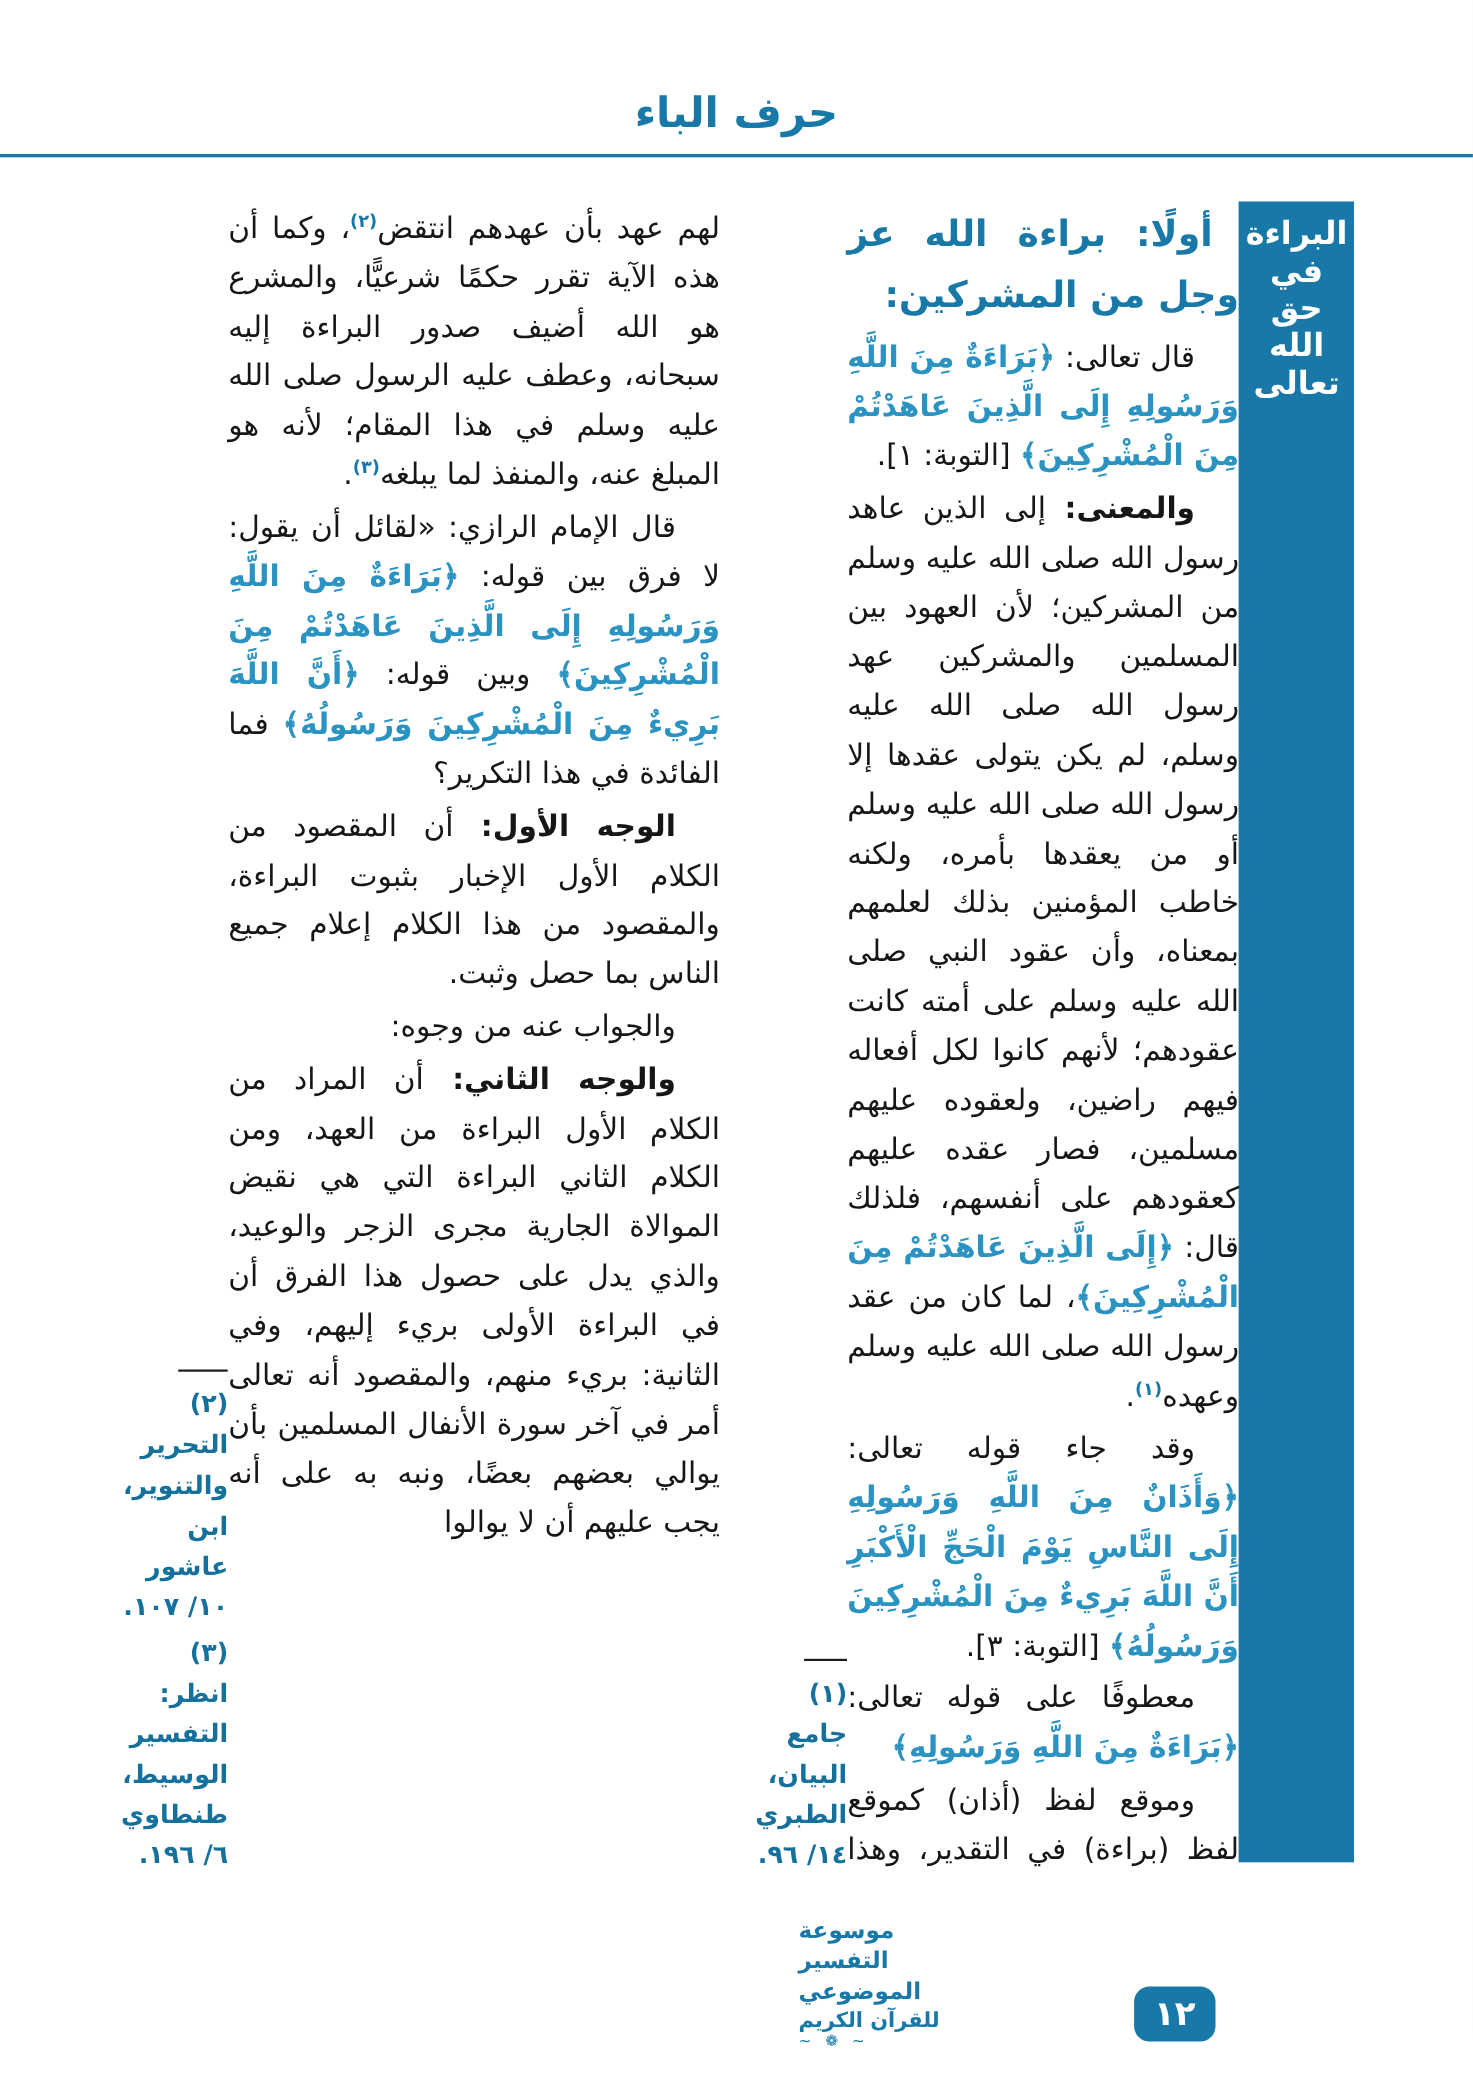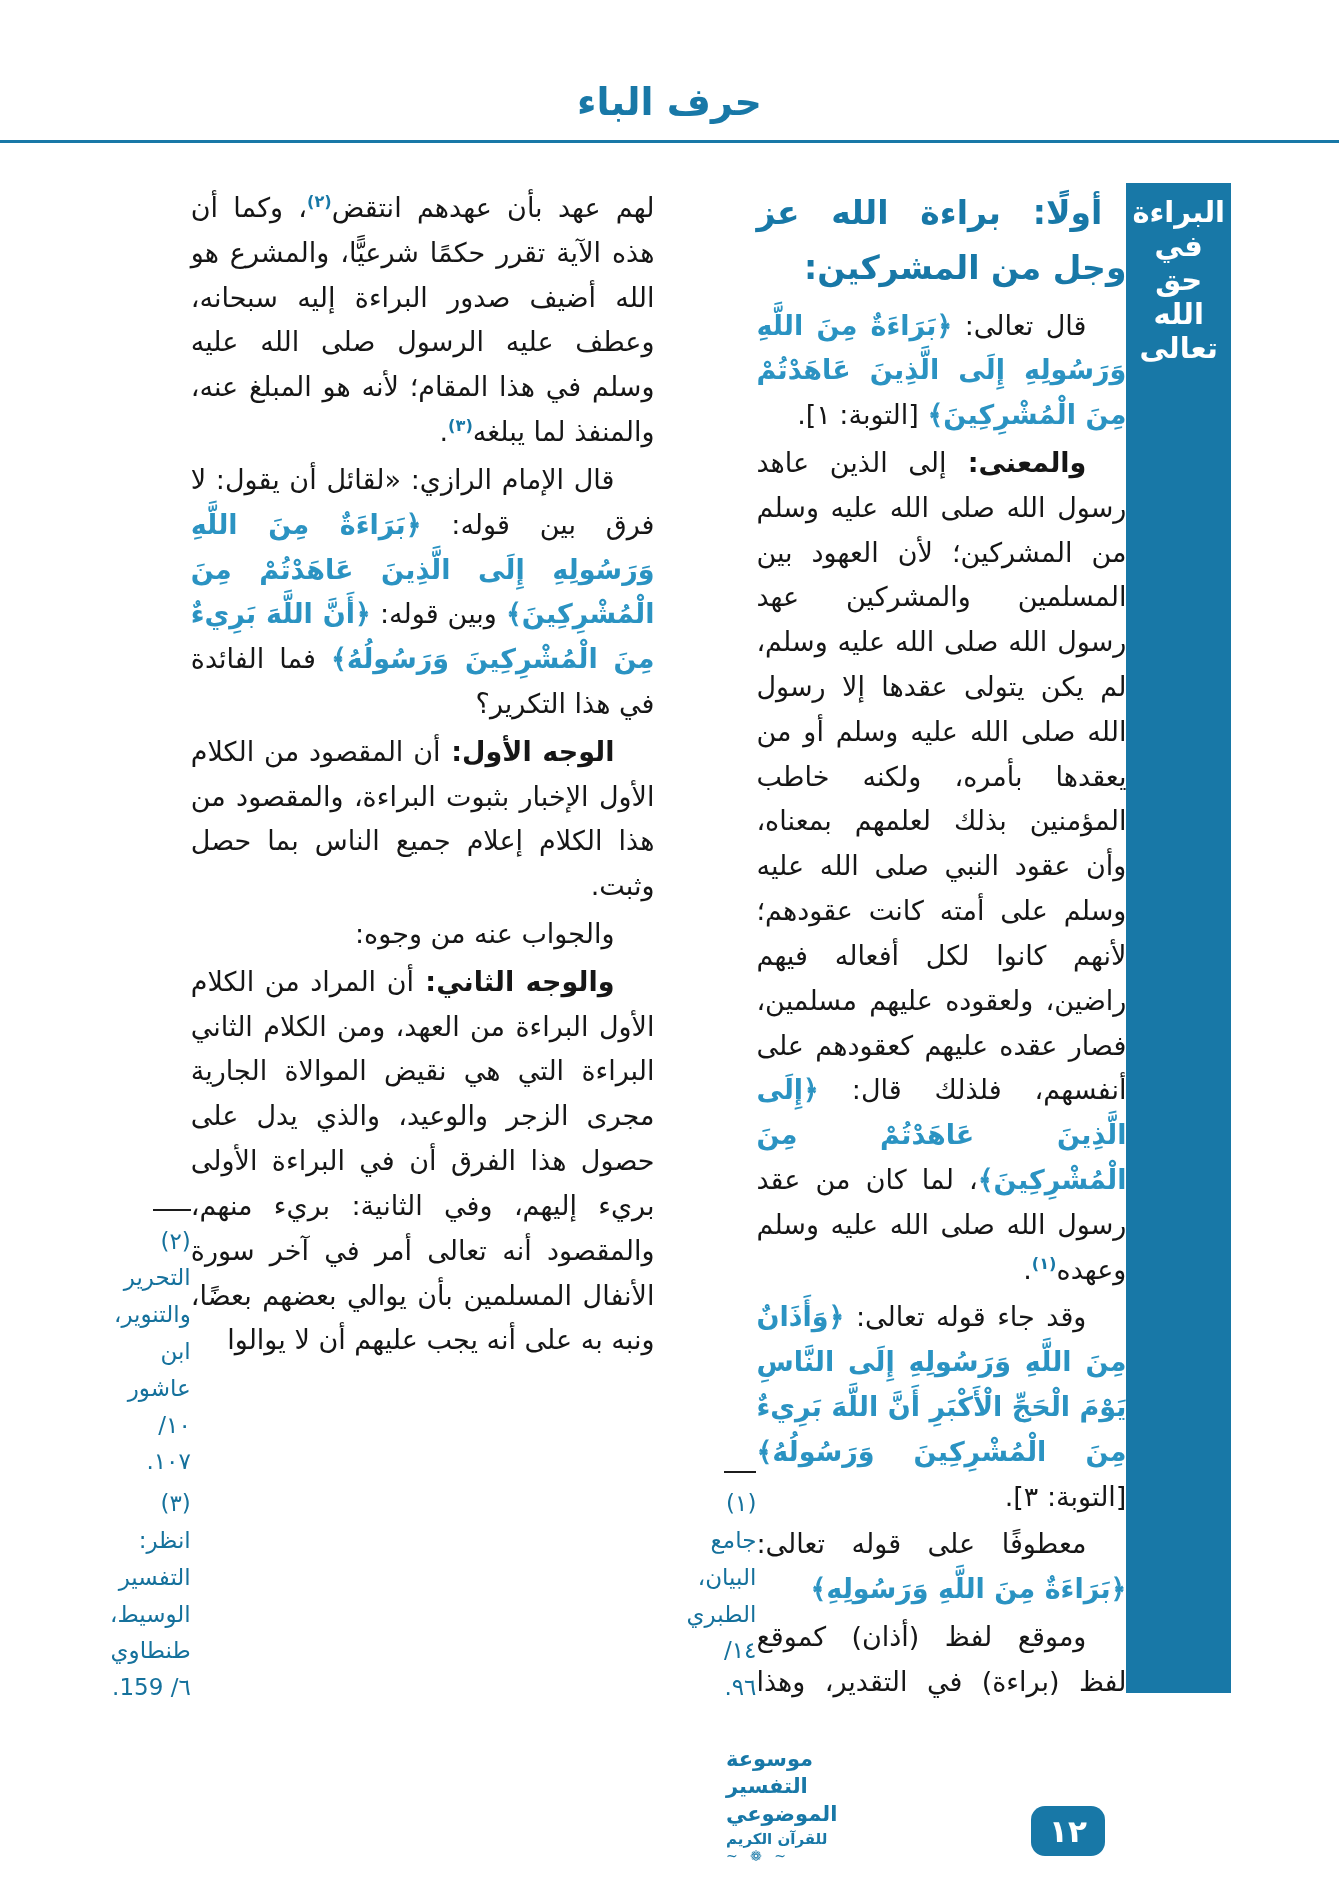--- a/index.html
+++ b/index.html
@@ -44,33 +44,33 @@
     text-indent:24px; margin-bottom:8px;
   }
   .seg-normal {}
   .seg-bold { font-weight:bold; }
   .seg-quran { color:var(--quran,#2b93c2); font-weight:bold; }
   .seg-fn {
     color:var(--primary,#1878a7); font-weight:bold;
     font-size:0.60em; vertical-align:super;
   }
   
-  .footnote-area { margin-top:auto; padding-top:10px; }
+  .footnote-area { margin-top:auto; padding-top:10px;font-weight:bold; }
   .footnote-rule { width:47%; height:2px; background:#1c1c1c; margin-bottom:12px; }
   .footnote {
     font-size:23px; line-height:1.6; color:var(--footnote,#15719c);
     text-align:right; margin-bottom:5px;
   }
   
   .emblem {
     position:absolute; bottom:26px; right:438px; width:175px;
     text-align:left; color:var(--primary,#1878a7);
   }
   .emblem-top  { font-size:21px; font-weight:bold; line-height:1.3; }
-  .emblem-bottom { font-size:15px; font-weight:bold; margin-top:2px; }
+  .emblem-bottom { font-size:19px; font-weight:bold; margin-top:2px; }
   .emblem-flourish { font-size:14px; letter-spacing:4px; color:var(--primary,#1878a7); }
   .page-number-badge {
     position:absolute; bottom:34px; right:234px;
     width:74px; height:50px; border-radius:14px;
     background:var(--primary,#1878a7); color:#ffffff;
     display:flex; align-items:center; justify-content:center;
     font-size:31px; font-weight:bold;
   }
 </style>
 </head>
@@ -108,21 +108,21 @@
           <p class="para noindent"><span class="seg-normal">لهم عهد بأن عهدهم انتقض</span><span class="seg-fn">(٢)</span><span class="seg-normal">، وكما أن هذه الآية تقرر حكمًا شرعيًّا، والمشرع هو الله أضيف صدور البراءة إليه سبحانه، وعطف عليه الرسول صلى الله عليه وسلم في هذا المقام؛ لأنه هو المبلغ عنه، والمنفذ لما يبلغه</span><span class="seg-fn">(٣)</span><span class="seg-normal">.</span></p>
           <p class="para"><span class="seg-normal">قال الإمام الرازي: «لقائل أن يقول: لا فرق بين قوله: </span><span class="seg-quran">﴿بَرَاءَةٌ مِنَ اللَّهِ وَرَسُولِهِ إِلَى الَّذِينَ عَاهَدْتُمْ مِنَ الْمُشْرِكِينَ﴾</span><span class="seg-normal"> وبين قوله: </span><span class="seg-quran">﴿أَنَّ اللَّهَ بَرِيءٌ مِنَ الْمُشْرِكِينَ وَرَسُولُهُ﴾</span><span class="seg-normal"> فما الفائدة في هذا التكرير؟</span></p>
           <p class="para"><span class="seg-bold">الوجه الأول: </span><span class="seg-normal">أن المقصود من الكلام الأول الإخبار بثبوت البراءة، والمقصود من هذا الكلام إعلام جميع الناس بما حصل وثبت.</span></p>
           <p class="para"><span class="seg-normal">والجواب عنه من وجوه:</span></p>
           <p class="para"><span class="seg-bold">والوجه الثاني: </span><span class="seg-normal">أن المراد من الكلام الأول البراءة من العهد، ومن الكلام الثاني البراءة التي هي نقيض الموالاة الجارية مجرى الزجر والوعيد، والذي يدل على حصول هذا الفرق أن في البراءة الأولى بريء إليهم، وفي الثانية: بريء منهم، والمقصود أنه تعالى أمر في آخر سورة الأنفال المسلمين بأن يوالي بعضهم بعضًا، ونبه به على أنه يجب عليهم أن لا يوالوا</span></p>
         </div>
       <div class="footnote-area">
         <div class="footnote-rule"></div>
         <div>
             <p class="footnote">(٢) التحرير والتنوير، ابن عاشور ١٠/ ١٠٧.</p>
-            <p class="footnote">(٣) انظر: التفسير الوسيط، طنطاوي ٦/ 159.</p>
+            <p class="footnote">(٣) انظر: التفسير الوسيط، طنطاوي ٦/ ١٩٦.</p>
           </div>
       </div>
     </section>
 
   </div>
 
   <div class="emblem">
     <div class="emblem-top">موسوعة التفسير الموضوعي</div>
     <div class="emblem-bottom">للقرآن الكريم</div>
     <div class="emblem-flourish">~ ❁ ~</div>

